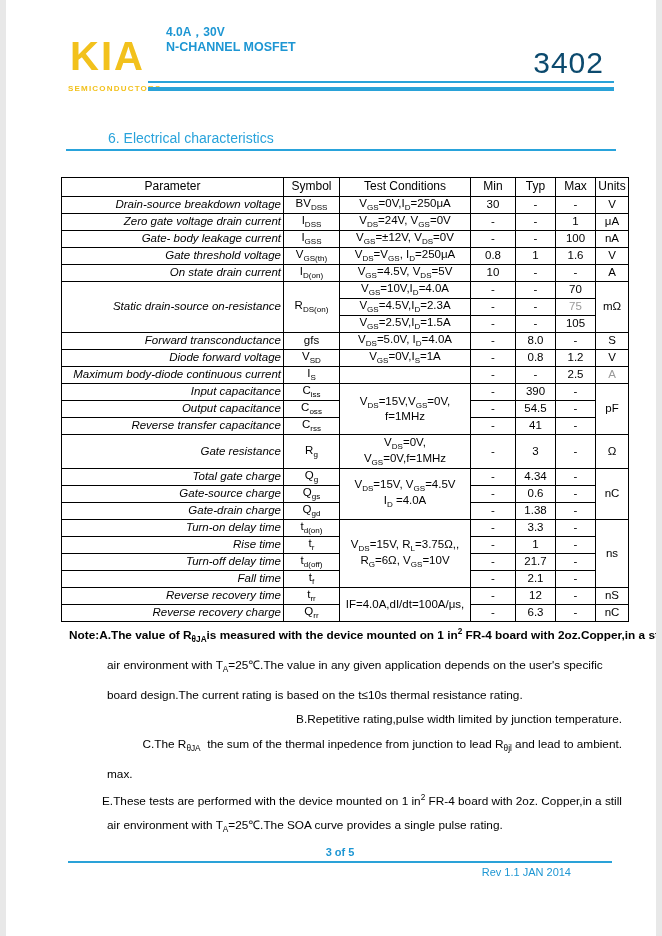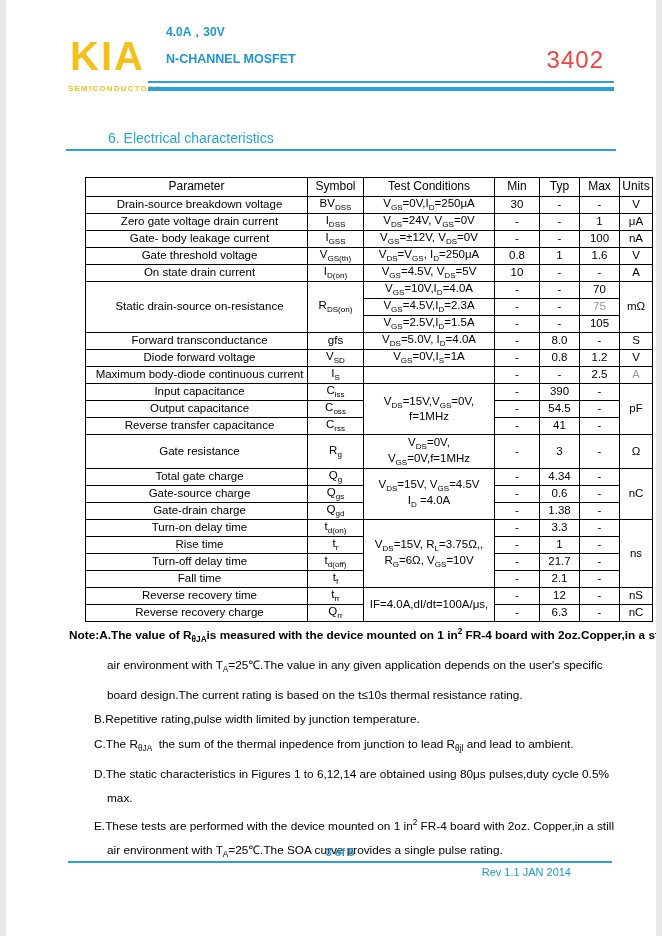--- a/index.html
+++ b/index.html
@@ -16,26 +16,26 @@
   }
   .logo-sub {
     position:absolute; left:62px; top:84px;
     font-size:8px; font-weight:bold; letter-spacing:1.2px; color:#f2c11c;
   }
   .prod-rating {
     position:absolute; left:160px; top:24px;
     font-size:12px; font-weight:bold; color:#1d96d3;
   }
   .prod-type {
-    position:absolute; left:160px; top:52px;
+    position:absolute; left:160px; top:40px;
     font-size:12.5px; font-weight:bold; color:#1d96d3;
   }
   .part-number {
     position:absolute; right:52px; top:46px;
-    font-size:24px; color:#ef4444; letter-spacing:1px;
+    font-size:30px; color:#0c4a6e; letter-spacing:1px;
   }
   .rule-thin  { position:absolute; left:142px; right:42px; top:81px; height:2px; background:#2aa2d8; }
   .rule-thick { position:absolute; left:142px; right:42px; top:87px; height:4px; background:#2aa2d8; }
 
   
   .section-title {
     position:absolute; left:64px; top:130px;
     font-size:14px; color:#29a3db;margin-left:38px;
   }
   .section-underline {
@@ -44,38 +44,37 @@
   .cond-note {
     position:absolute; right:40px; top:161px;
     font-size:11.5px; color:#000;
   }
 
   
   table.echar {
     position:absolute; left:55px; top:177px; width:567px;
     border-collapse:collapse; font-size:11.5px; table-layout:fixed;
     border:1.5px solid #000;
-    margin-left:24px;
   }
   table.echar th, table.echar td {
     border:1px solid #000; text-align:center; vertical-align:middle;
     padding:0 2px; height:17px; line-height:1.15; overflow:hidden;
   }
   table.echar th { font-weight:normal; height:19px; font-size:12px; }
-  table.echar td.al-l { text-align:center; padding-left:8px; }
+  table.echar td.al-l { text-align:right; padding-left:8px;font-style:italic; }
   table.echar tr.tall td { height:34px; }
   table.echar td.gray { color:#9a9a9a; }
   sub { font-size:0.70em; }
   sup { font-size:0.70em; }
 
   
   .notes { position:absolute; left:63px; top:620px; right:34px; font-size:11.8px; color:#000; }
   .note-line { line-height:24.5px; white-space:nowrap; }
   .ind0 { padding-left:0;font-weight:bold; }
-  .ind1 { padding-left:25px; }
+  .ind1 { padding-left:25px;text-align:right; }
   .ind2 { padding-left:38px; }
 
   
   .footer-line { position:absolute; left:62px; right:44px; top:861px; height:2px; background:#2aa2d8; }
   .footer-page {
     position:absolute; left:62px; right:44px; top:846px; text-align:center;
     font-size:11px; font-weight:bold; color:#1d96d3;
   }
   .footer-rev {
     position:absolute; right:85px; top:866px;
@@ -318,21 +317,20 @@
         </tr>
       </tbody>
   </table>
 
   <div class="notes">
       <div class="note-line ind0">Note:A.The value of R<sub>θJA</sub>is measured with the device mounted on 1 in<sup>2</sup> FR-4 board with 2oz.Copper,in a still</div>
       <div class="note-line ind2">air environment with T<sub>A</sub>=25℃.The value in any given application depends on the user's specific</div>
       <div class="note-line ind2">board design.The current rating is based on the t≤10s thermal resistance rating.</div>
       <div class="note-line ind1">B.Repetitive rating,pulse width limited by junction temperature.</div>
       <div class="note-line ind1">C.The R<sub>θJA</sub>&nbsp; the sum of the thermal inpedence from junction to lead R<sub>θjl</sub> and lead to ambient.</div>
-      <div class="note-line ind1">D.The static characteristics in Figures 1 to 6,12,14 are obtained using 80μs pulses,duty cycle 0.5%</div>
       <div class="note-line ind2">max.</div>
       <div class="note-line ind1">E.These tests are performed with the device mounted on 1 in<sup>2</sup> FR-4 board with 2oz. Copper,in a still</div>
       <div class="note-line ind2">air environment with T<sub>A</sub>=25℃.The SOA curve provides a single pulse rating.</div>
     </div>
 
   <div class="footer-line"></div>
   <div class="footer-page">3 of 5</div>
   <div class="footer-rev">Rev 1.1 JAN 2014</div>
 
 </div>

